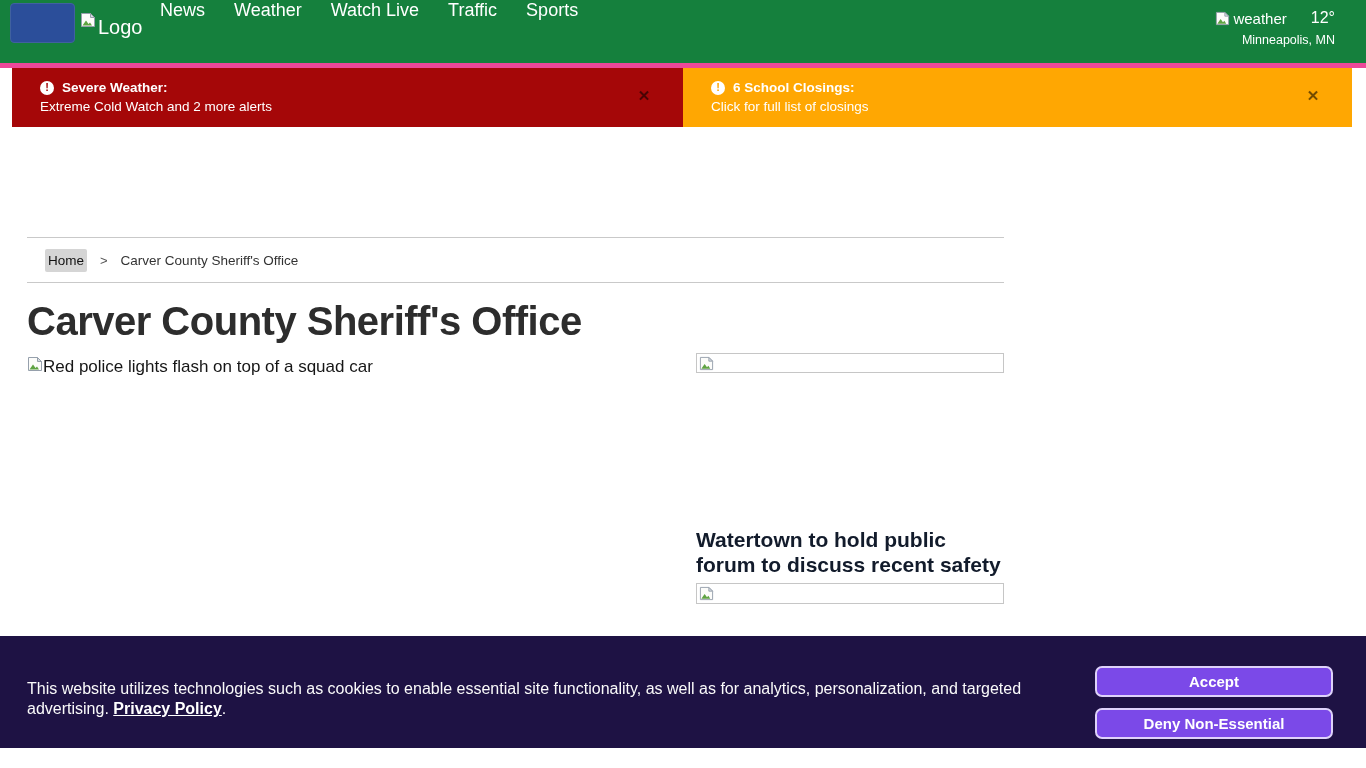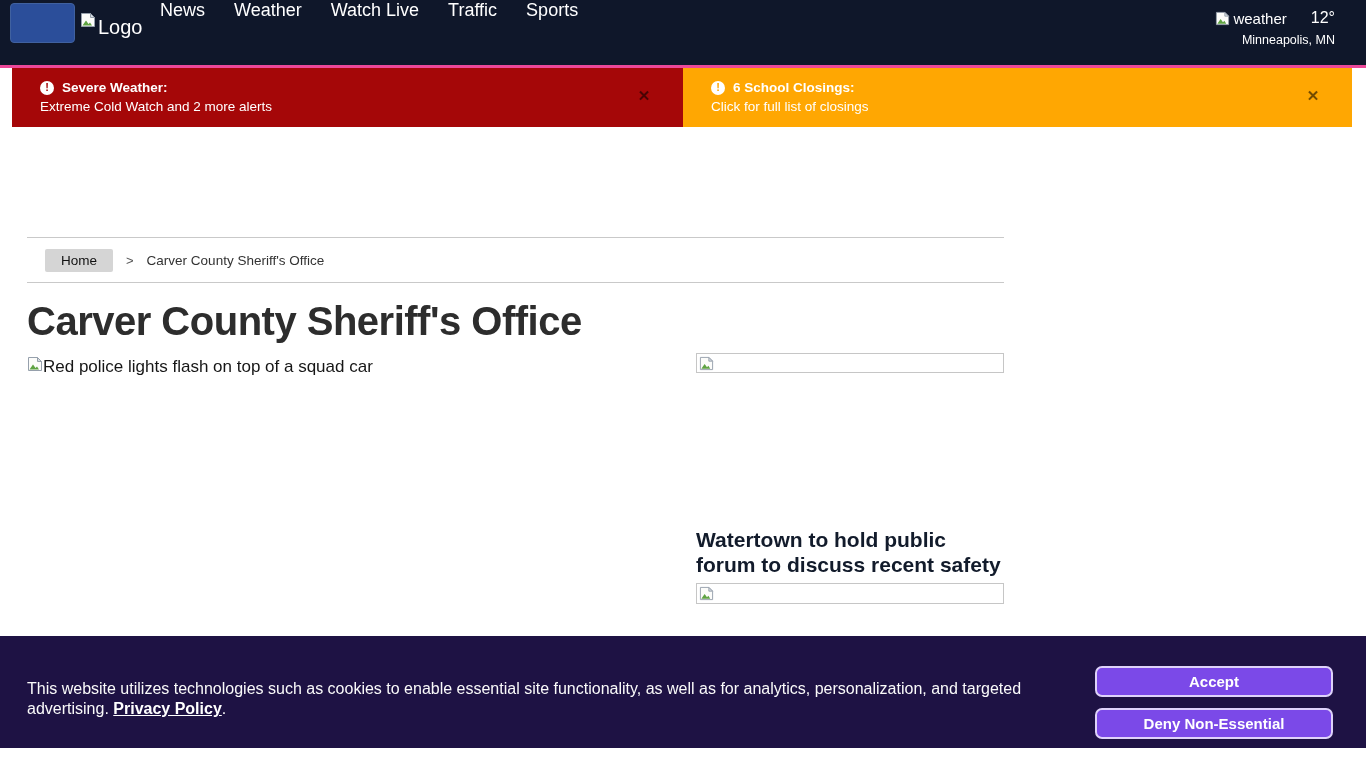--- a/index.html
+++ b/index.html
@@ -8,21 +8,21 @@
     font-family: "Liberation Sans", sans-serif;
     background: #ffffff;
     position: relative;
     overflow: hidden;
   }
   .stage { position: absolute; inset: 0; width: 1366px; height: 768px; }
 
   
   .navbar {
     position: absolute; top: 0; left: 0; width: 1366px; height: 68px;
-    background: #0f172a; border-bottom: 3px solid #ec4899;
+    background: #15803d; border-bottom: 5px solid #ec4899;
   }
   .menu-btn {
     position: absolute; left: 10px; top: 3px; width: 65px; height: 40px;
     background: #2b4e9a; border: 1px solid #40619f; border-radius: 4px; cursor: pointer;
   }
   .logo-link {
     position: absolute; left: 80px; top: 12px; display: flex; align-items: flex-start;
     color: #ffffff; text-decoration: none; cursor: pointer;
   }
   .logo-link .alt-text { font-size: 20px; color: #fff; margin-left: 2px; margin-top: 4px; }
@@ -64,21 +64,21 @@
   }
 
   
   .breadcrumb {
     position: absolute; left: 27px; top: 237px; width: 977px; height: 46px;
     border-top: 1px solid #c9c9c9; border-bottom: 1px solid #c9c9c9;
     display: flex; align-items: center;
   }
   .crumb-home {
     background: #d5d5d5; color: #111111; font-size: 13.5px;
-    padding: 4px 16px; border-radius: 2px; text-decoration: none;
+    padding: 4px 3px; border-radius: 2px; text-decoration: none;
     margin-left: 18px; cursor: pointer;
   }
   .crumb-sep { color: #555; font-size: 13px; margin: 0 13px; }
   .crumb-current { color: #333; font-size: 13.5px; }
 
   
   .page-title {
     position: absolute; left: 27px; top: 299px;
     font-size: 40px; font-weight: 600; color: #2d2d2d; letter-spacing: -0.5px;
   }

